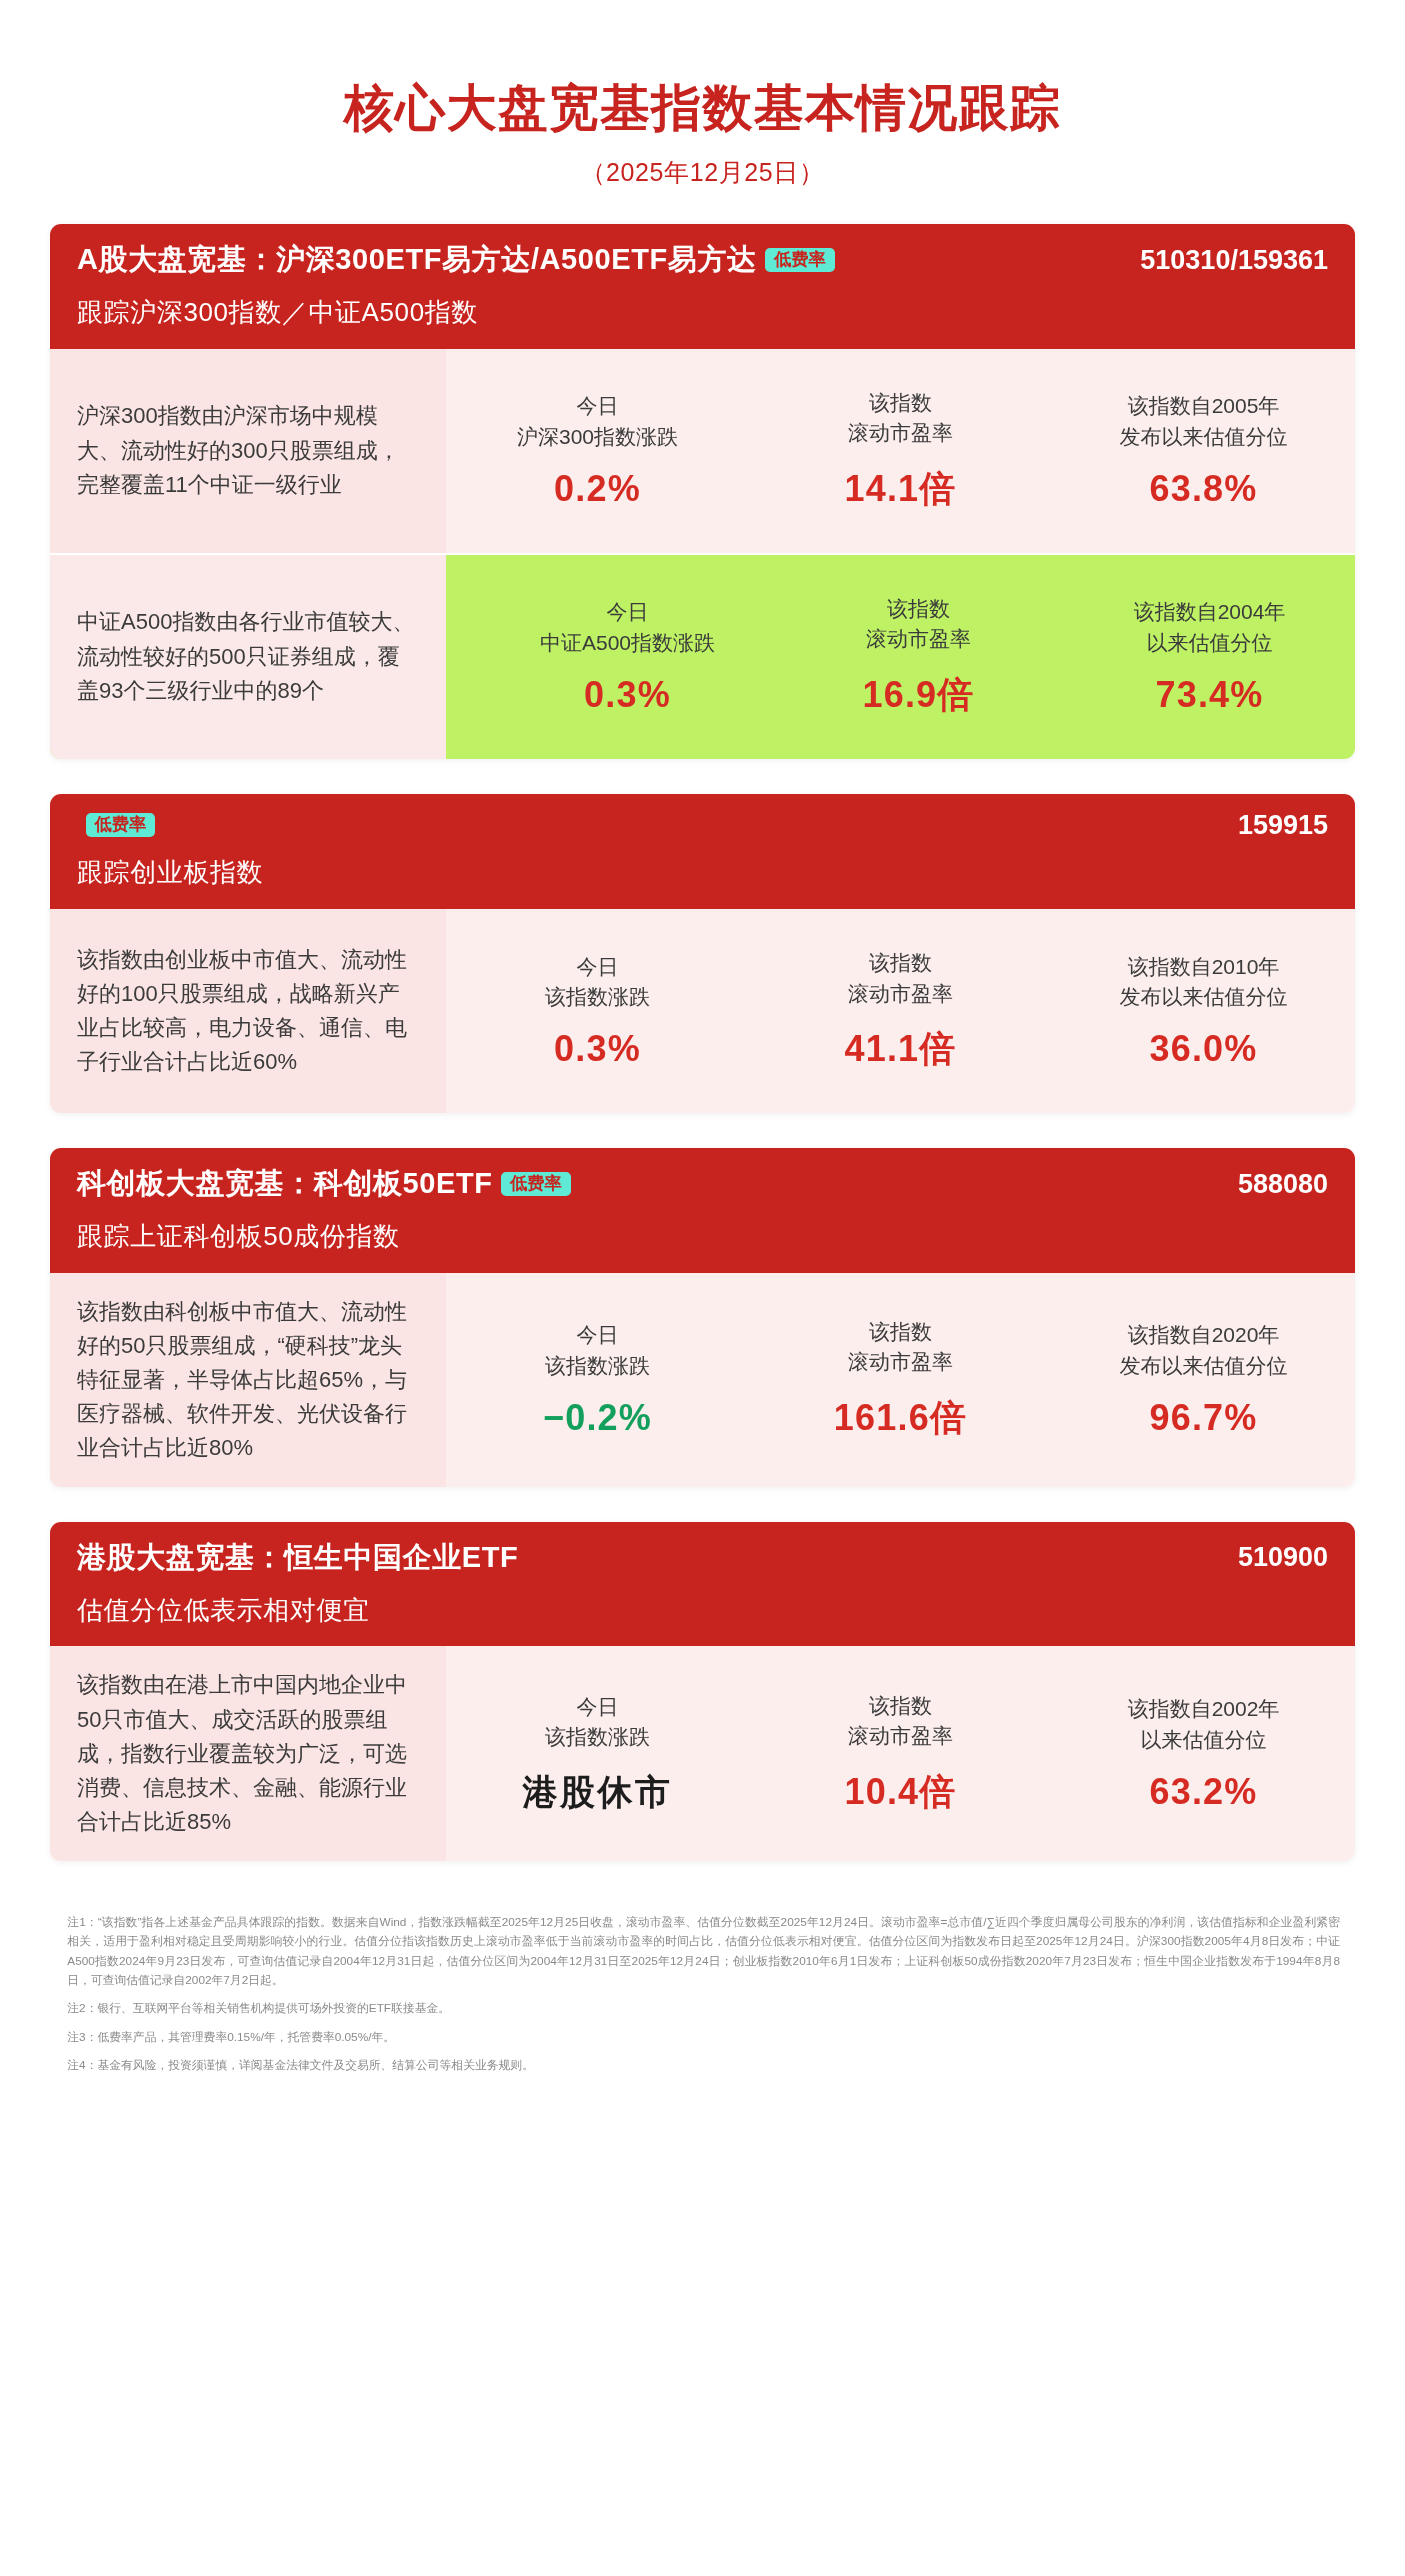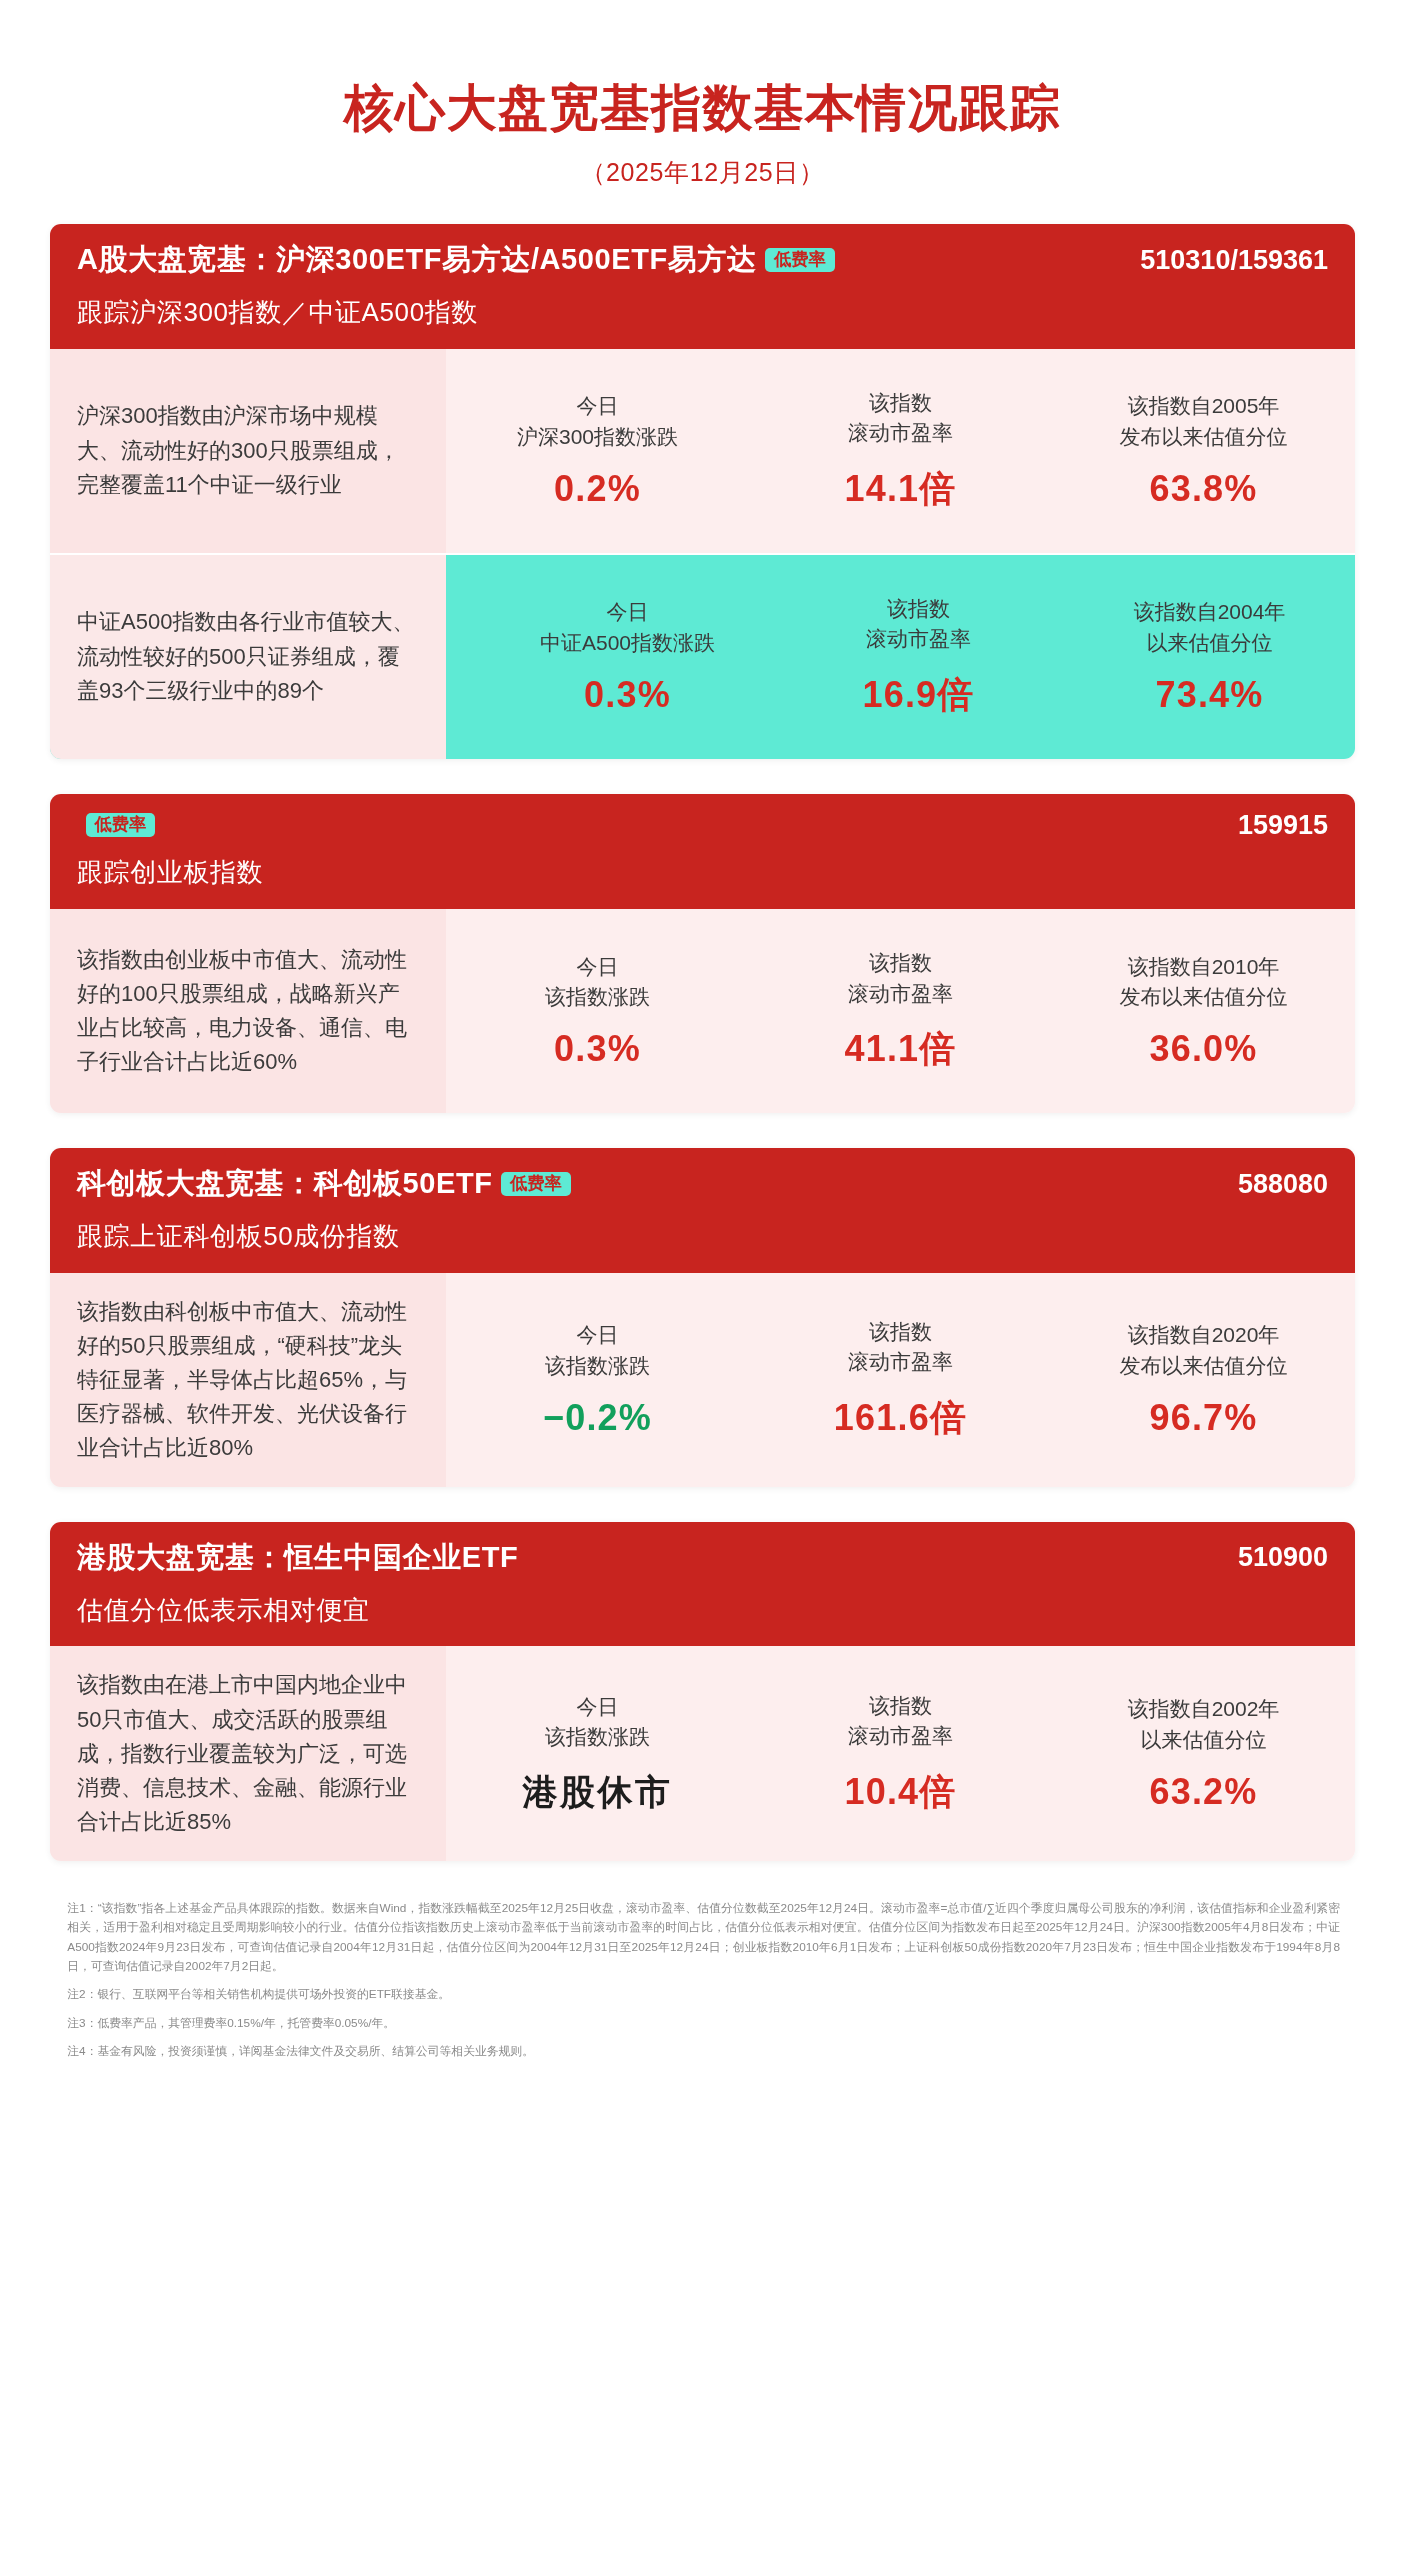--- a/index.html
+++ b/index.html
@@ -92,21 +92,21 @@
   }
 
   
   .row {
     display: flex;
     align-items: stretch;
     background: #fdeeee;
     min-height: 204px;
   }
   .row.alt {
-    background: #5eead4;
+    background: #bef264;
     gap: 36px;
   }
   .row + .row {
     border-top: 2.5px solid #ffffff;
   }
   .desc {
     width: 396px;
     box-sizing: border-box;
     padding: 22px 25px 22px 27px;
     font-size: 22px;
@@ -148,21 +148,21 @@
     color: #12a05c;
   }
   .metric .val.plain {
     font-size: 35px;
     color: #1d1d1d;
     letter-spacing: 2.5px;
   }
 
   
   .notes {
-    margin-top: 38px;
+    margin-top: 52px;
     padding: 0 15px 0 17.3px;
     color: #8a8a8a;
   }
   .notes p {
     margin: 0 0 8.7px 0;
     font-size: 11.8px;
     line-height: 1.65;
     text-align: justify;
   }
   .notes p.last {

